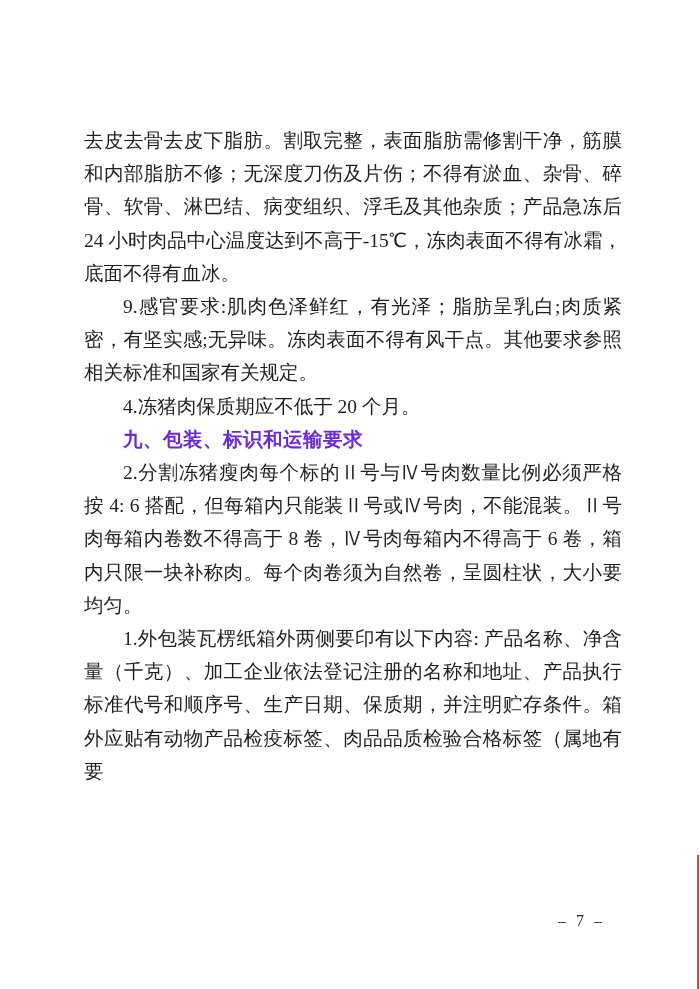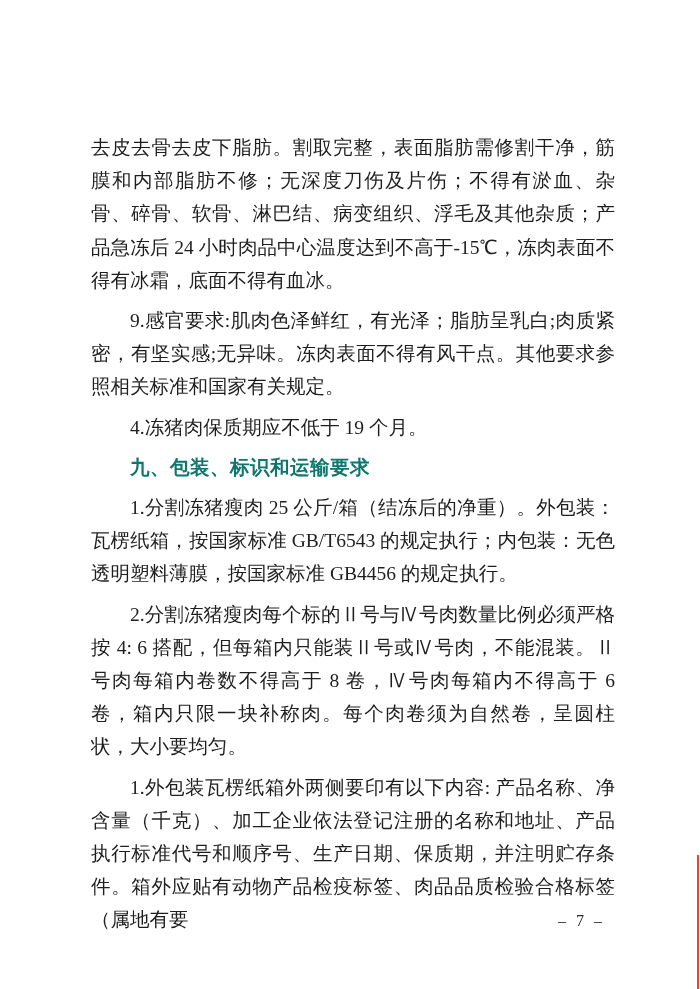--- a/index.html
+++ b/index.html
@@ -24,32 +24,32 @@
     position: absolute;
     left: 84px;
     top: 124px;
     width: 538px;
     font-size: 19.5px;
     line-height: 33.2px;
     text-align: justify;
     text-justify: inter-ideograph;
   }
   .text-block p {
-    margin: 7px;
+    margin: 0;
     text-indent: 2em;
     word-break: break-all;
   }
   .text-block p.noindent {
     text-indent: 0;
   }
   .text-block p.heading {
     font-family: "Liberation Sans", sans-serif;
     font-weight: bold;
     letter-spacing: 0.5px;
-    color: #0f766e;
+    color: #6d28d9;
   }
   .page-number {
     position: absolute;
     left: 558px;
     top: 912px;
     font-size: 16px;
     letter-spacing: 3px;
     color: #2a2a2a;
     font-family: "Liberation Serif", serif;
     white-space: nowrap;
@@ -63,23 +63,22 @@
   }
 </style>
 </head>
 <body>
 
 <div class="page">
 
   <div class="text-block">
     <p class="noindent">去皮去骨去皮下脂肪。割取完整，表面脂肪需修割干净，筋膜和内部脂肪不修；无深度刀伤及片伤；不得有淤血、杂骨、碎骨、软骨、淋巴结、病变组织、浮毛及其他杂质；产品急冻后 24 小时肉品中心温度达到不高于-15℃，冻肉表面不得有冰霜，底面不得有血冰。</p>
     <p>9.感官要求:肌肉色泽鲜红，有光泽；脂肪呈乳白;肉质紧密，有坚实感;无异味。冻肉表面不得有风干点。其他要求参照相关标准和国家有关规定。</p>
-    <p>4.冻猪肉保质期应不低于 19 个月。</p>
+    <p>4.冻猪肉保质期应不低于 20 个月。</p>
     <p class="heading">九、包装、标识和运输要求</p>
-    <p>1.分割冻猪瘦肉 25 公斤/箱（结冻后的净重）。外包装： 瓦楞纸箱，按国家标准 GB/T6543 的规定执行；内包装：无色透明塑料薄膜，按国家标准 GB4456 的规定执行。</p>
     <p>2.分割冻猪瘦肉每个标的Ⅱ号与Ⅳ号肉数量比例必须严格按 4: 6 搭配，但每箱内只能装Ⅱ号或Ⅳ号肉，不能混装。Ⅱ号肉每箱内卷数不得高于 8 卷，Ⅳ号肉每箱内不得高于 6 卷，箱内只限一块补称肉。每个肉卷须为自然卷，呈圆柱状，大小要均匀。</p>
     <p>1.外包装瓦楞纸箱外两侧要印有以下内容: 产品名称、净含量（千克）、加工企业依法登记注册的名称和地址、产品执行标准代号和顺序号、生产日期、保质期，并注明贮存条件。箱外应贴有动物产品检疫标签、肉品品质检验合格标签（属地有要</p>
   </div>
 
   <div class="page-number">– 7 –</div>
 
   <div class="edge-line" style="background: rgb(224, 71, 43);"></div>
 
 </div>
 

